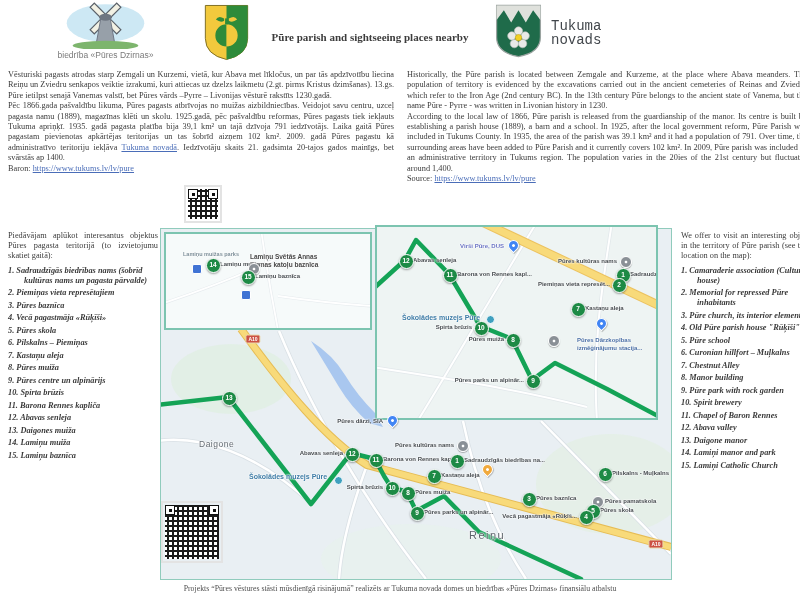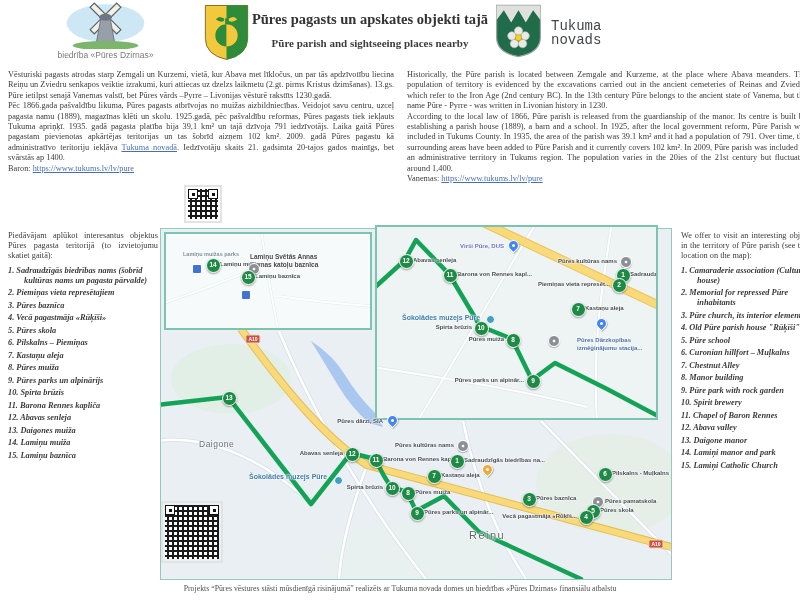--- a/index.html
+++ b/index.html
@@ -4,21 +4,21 @@
 <style>
   html,body{margin:0;padding:0;background:#fff;}
   body{width:800px;height:600px;overflow:hidden;position:relative;
        font-family:"Liberation Serif",serif;color:#3b3b3b;}
   .abs{position:absolute;}
   
   .org-caption{left:18px;top:50px;width:175px;text-align:center;
     font-family:"Liberation Sans",sans-serif;font-size:8.5px;color:#7a7a7a;}
   .title-block{left:250px;top:11px;width:240px;text-align:center;}
   .title-lv{font-size:14.5px;font-weight:bold;color:#333;}
-  .title-en{font-size:11px;font-weight:bold;color:#3c3c3c;margin-top:9px;}
+  .title-en{font-size:11px;font-weight:bold;color:#3c3c3c;margin-top:20px;}
   .muni{left:551px;top:20px;font-family:Liberation Mono, monospace;
     font-size:14px;line-height:13.5px;color:#42474c;font-weight:500;}
   
   .col{font-size:8.3px;line-height:10.4px;text-align:justify;}
   .col p{margin:0;}
   .col-lv{left:8px;top:70px;width:386px;}
   .col-en{left:407px;top:70px;width:400px;}
   .lnk{color:#4a6db8;text-decoration:underline;cursor:pointer;}
   
   .list{font-size:8.3px;}
@@ -115,21 +115,20 @@
   <path d="M2,2 h36 v28 q0,14 -18,18 q-18,-4 -18,-18 z" fill="#f2c93d" stroke="#7a6a20" stroke-width="0.8"></path>
   <path d="M20,2 h18 v28 q0,14 -18,18 z" fill="#2e8b3a"></path>
   <path d="M20,18 a9.5,9.5 0 0 0 0,19 z" fill="#2e8b3a"></path>
   <path d="M20,18 a9.5,9.5 0 0 1 0,19 z" fill="#f2c93d"></path>
   <path d="M18.8,18 h2.4 v-5 h-2.4 z" fill="#2e8b3a"></path>
   <path d="M18,13 q-5,-3 -7,1 q4,3 7,1 z" fill="#2e8b3a"></path>
   <path d="M22,13 q5,-3 7,1 q-4,3 -7,1 z" fill="#f2c93d"></path>
 </svg>
 
 <div class="abs title-block">
-  <div class="title-lv">Pūres pagasts un apskates objekti tajā</div>
   <div class="title-en">Pūre parish and sightseeing places nearby</div>
 </div>
 
 <svg class="abs" style="left:494px;top:3px" width="49" height="56" viewBox="0 0 40 46">
   <path d="M2,2 h36 v26 q0,13 -18,16 q-18,-3 -18,-16 z" fill="#1f6b4a" stroke="#9aa3a0" stroke-width="1"></path>
   <path d="M2,2 h36 v12 l-6,-8 -6,10 -6,-10 -6,10 -6,-10 -6,8 z" fill="#dfe1dc"></path>
   <g fill="#e9e9e7" stroke="#b9bdb8" stroke-width="0.5">
     <circle cx="20" cy="23" r="3.4"></circle>
       <circle cx="25.5" cy="27" r="3.4"></circle>
     <circle cx="23.4" cy="33.4" r="3.4"></circle>
@@ -146,35 +145,35 @@
 <div class="abs col col-lv">
   <p>Vēsturiski pagasts atrodas starp Zemgali un Kurzemi, vietā, kur Abava met līkločus, un par tās apdzīvotību liecina Reiņu un Zviedru senkapos veiktie izrakumi, kuri attiecas uz dzelzs laikmetu (2.gt. pirms Kristus dzimšanas). 13.gs. Pūre ietilpst senajā Vanemas valstī, bet Pūres vārds –Pyrre – Livonijas vēsturē rakstīts 1230.gadā.</p>
   <p><span>Pēc 1866.gada pašvaldību likuma, Pūres pagasts atbrīvojas no muižas aizbildniecības. Veidojot savu centru, uzceļ pagasta namu (1889), magazīnas klēti un skolu. 1925.gadā, pēc pašvaldību reformas, Pūres pagasts tiek iekļauts Tukuma apriņķī. 1935. gadā pagasta platība bija 39,1 km² un tajā dzīvoja 791 iedzīvotājs. Laika gaitā Pūres pagastam pievienotas apkārtējas teritorijas un tas šobrīd aizņem 102 km². 2009. gadā Pūres pagastu kā administratīvo teritoriju iekļāva </span><a class="lnk">Tukuma novadā</a><span>. Iedzīvotāju skaits 21. gadsimta 20-tajos gados mainīgs, bet svārstās ap 1400.</span></p>
   <p class="src"><span>Baron:</span> <a class="lnk">https://www.tukums.lv/lv/pure</a></p>
   <div class="qr qr-sm"></div>
 </div>
 
 <div class="abs col col-en">
   <p>Historically, the Pūre parish is located between Zemgale and Kurzeme, at the place where Abava meanders. The population of territory is evidenced by the excavations carried out in the ancient cemeteries of Reinas and Zviedri, which refer to the Iron Age (2nd century BC). In the 13th century Pūre belongs to the ancient state of Vanema, but the name Pūre - Pyrre - was written in Livonian history in 1230.</p>
   <p>According to the local law of 1866, Pūre parish is released from the guardianship of the manor. Its centre is built by establishing a parish house (1889), a barn and a school. In 1925, after the local government reform, Pūre Parish was included in Tukums County. In 1935, the area of the parish was 39.1 km² and it had a population of 791. Over time, the surrounding areas have been added to Pūre Parish and it currently covers 102 km². In 2009, Pūre parish was included as an administrative territory in Tukums region. The population varies in the 20ies of the 21st century but fluctuates around 1,400.</p>
-  <p class="src"><span>Vanemas:</span> <a class="lnk">https://www.tukums.lv/lv/pure</a></p>
+  <p class="src"><span>Source:</span> <a class="lnk">https://www.tukums.lv/lv/pure</a></p>
 </div>
 
 <div class="abs list list-lv">
   <p class="list-intro">Piedāvājam aplūkot interesantus objektus Pūres pagasta teritorijā (to izvietojumu skatiet gaitā):</p>
   <ol id="list-lv-items">
       <li>Sadraudzīgās biedrības nams (šobrīd kultūras nams un pagasta pārvalde)</li>
       <li>Piemiņas vieta represētajiem</li>
       <li>Pūres baznīca</li>
       <li>Vecā pagastmāja «Rūķīši»</li>
       <li>Pūres skola</li>
       <li>Pilskalns – Piemiņas</li>
       <li>Kastaņu aleja</li>
       <li>Pūres muiža</li>
-      <li>Pūres parks un alpinārijs</li>
+      <li>Pūres centre un alpinārijs</li>
       <li>Spirta brūzis</li>
       <li>Barona Rennes kapliča</li>
       <li>Abavas senleja</li>
       <li>Daigones muiža</li>
       <li>Lamiņu muiža</li>
       <li>Lamiņu baznīca</li>
     </ol>
 </div>
 
 <div class="abs list list-en">

